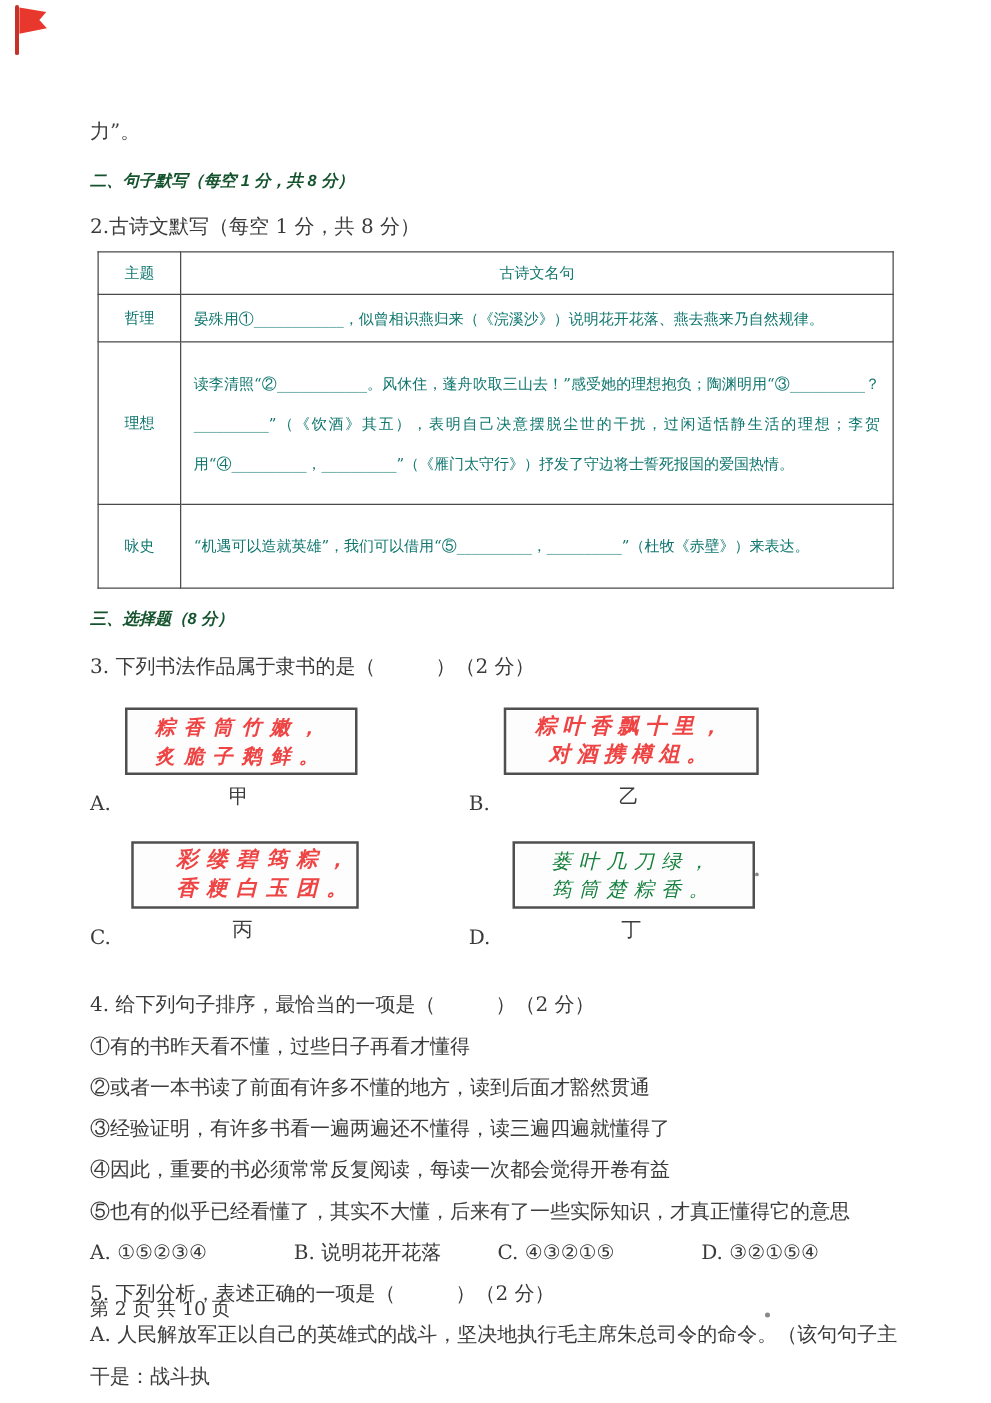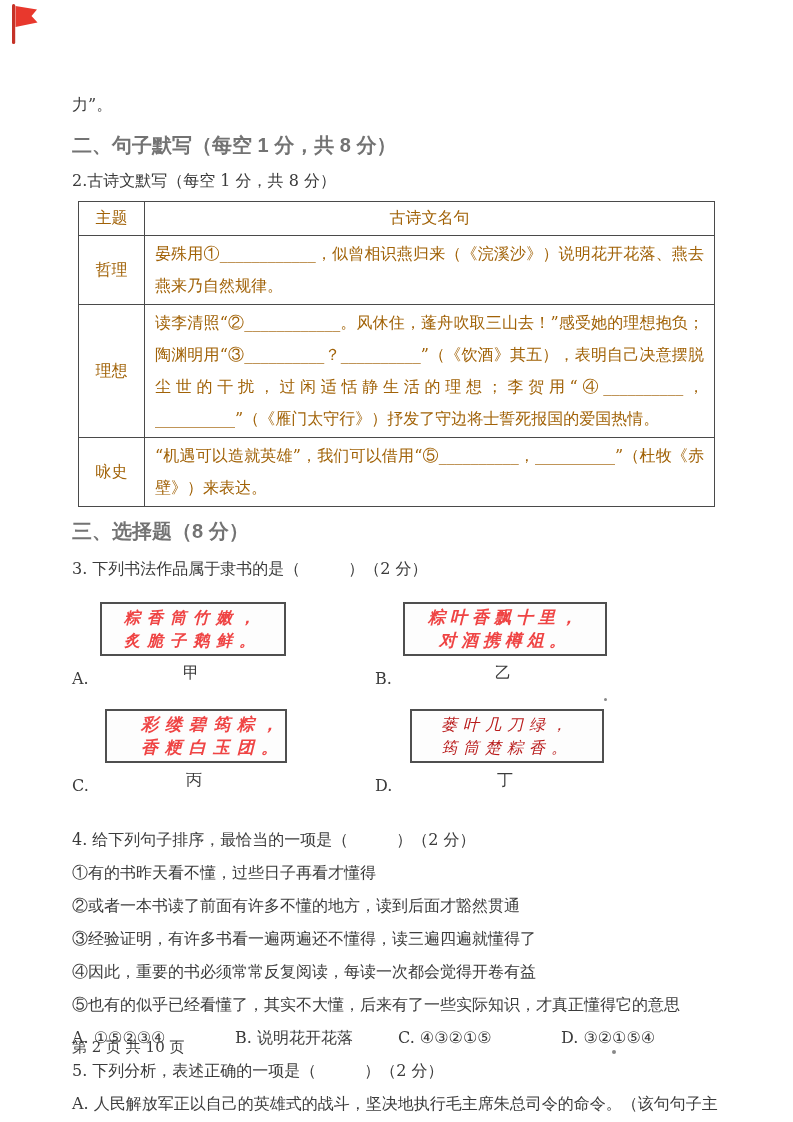--- a/index.html
+++ b/index.html
@@ -10,31 +10,32 @@
     font-family:"DejaVu Serif","Liberation Serif",serif;
     color:#3b3b3b;
     overflow:hidden;
   }
   .flag{position:absolute;left:9px;top:3px;}
   .content{position:absolute;left:72px;top:88px;width:646px;font-size:16px;}
   p{margin:0;}
   .line{line-height:33px;}
   .heading{
     font-family:"Liberation Sans","DejaVu Sans",sans-serif;
-    font-weight:bold;color:#737373;font-size:20px;line-height:30px;
+    font-weight:bold;color:#14532d;font-size:13px;line-height:30px;
     margin-top:9px;
+    font-style:italic;
   }
   .intro{line-height:30px;margin-top:6px;}
   table.poetry{
     border-collapse:collapse;margin-top:5px;margin-left:6px;
     width:637px;table-layout:fixed;
   }
   table.poetry th,table.poetry td{
     border:1.5px solid #4a4a4a;
-    font-weight:normal;font-size:16px;color:#a16207;
+    font-weight:normal;font-size:12px;color:#0f766e;
     padding:2px 10px;vertical-align:middle;
   }
   table.poetry .col-theme{width:45px;text-align:center;}
   table.poetry th{height:29px;text-align:center;}
   table.poetry td.body{line-height:32px;text-align:justify;}
   td.r1{height:33px;} td.r2{height:125px;} td.r3{height:62px;}
   .q{line-height:33px;margin-top:6px;}
   
   .art-grid{position:relative;height:215px;margin-top:17px;}
   .art-cell{position:absolute;width:300px;}
@@ -46,21 +47,21 @@
     text-align:center;color:#ef4444;
     line-height:23px;font-size:17px;white-space:nowrap;overflow:hidden;font-style:italic;
   }
   .box-a{margin-left:28px;width:182px;}
   .box-b{margin-left:28px;width:200px;}
   .box-c{margin-left:33px;width:178px;text-align:right;}
   .box-d{margin-left:35px;width:190px;}
   .script-seal{font-weight:bold;letter-spacing:7px;font-size:16px;}
   .script-clerical{font-weight:bold;letter-spacing:5px;font-size:17px;}
   .script-regular{letter-spacing:7px;font-size:17px;font-weight:bold;}
-  .script-cursive{font-style:italic;letter-spacing:6px;color:#b91c1c;font-size:16px;}
+  .script-cursive{font-style:italic;letter-spacing:6px;color:#15803d;font-size:16px;}
   .art-label{text-align:center;margin-top:7px;font-size:16px;color:#3b3b3b;}
   .label-a{width:182px;margin-left:28px;} .label-b{width:200px;margin-left:28px;}
   .label-c{width:178px;margin-left:33px;} .label-d{width:190px;margin-left:35px;}
   .art-opt{position:absolute;left:0;top:67px;font-size:16px;}
   .opt-row{display:flex;line-height:33px;}
   .opt-row span{width:163px;}
   .opt-row span:last-child{width:auto;}
   .footer{position:absolute;left:72px;top:1036px;font-size:15px;color:#3b3b3b;line-height:22px;}
   .stray-dot{position:absolute;width:4px;height:4px;border-radius:50%;background:#888;}
   .dot-1{left:612px;top:1050px;}

